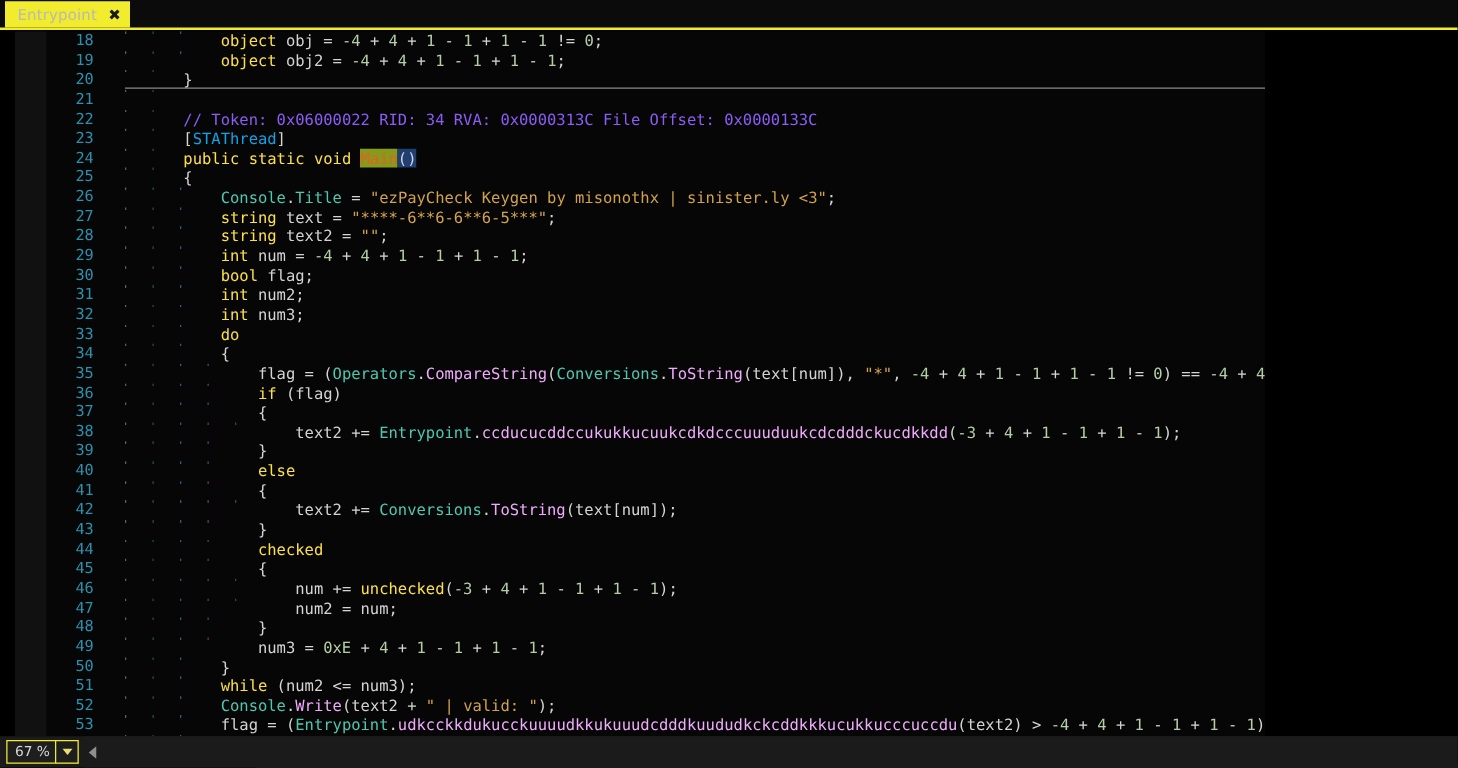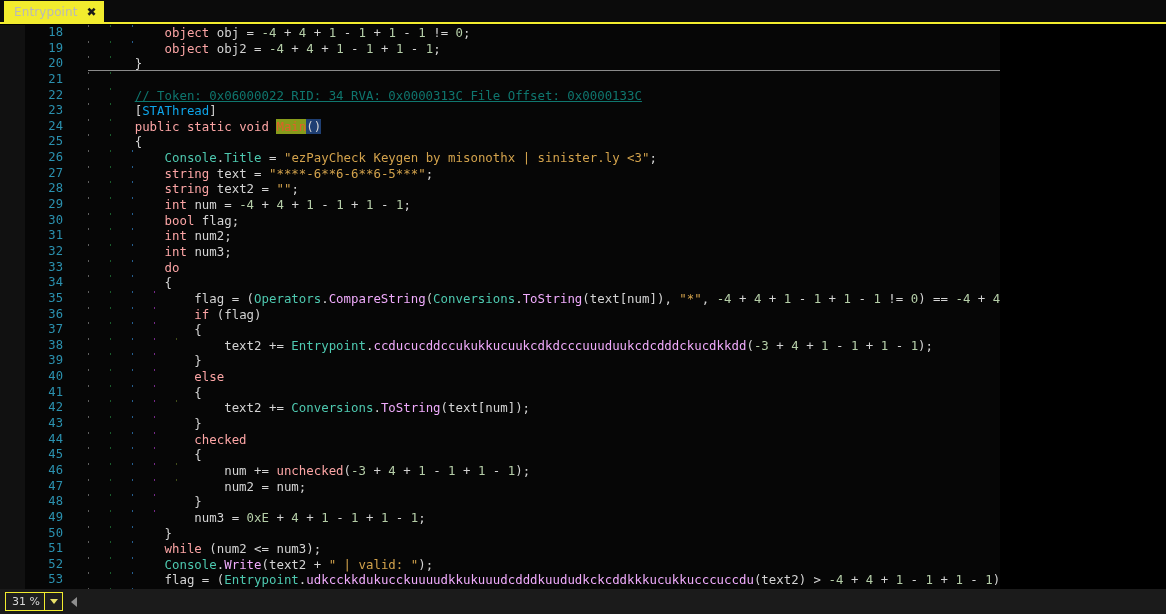--- a/index.html
+++ b/index.html
@@ -46,21 +46,21 @@
     background: #f2ec2e;
   }
   #tabbar-rest {
     position: absolute; left: 0; top: 0;
     width: 1166px; height: 22px;
     background: #0b0b0b; z-index: -1;
   }
 
   
   #editor {
-    position: absolute; left: 0; top: 25px;
+    position: absolute; left: 12px; top: 25px;
     width: 1000px; height: 564px;
     background: #060606;
     overflow: hidden;
   }
   #gutter-strip {
     position: absolute; left: 0; top: 0;
     width: 25px; height: 564px;
     background: #111111;
   }
   #code {
@@ -97,26 +97,26 @@
   .g-purple { color: #8a2fa0; }
   .g-olive  { color: #4c5a1d; }
 
   
   .sep {
     position: absolute; left: 88px; top: 14px;
     width: 1078px; height: 1px; background: #8a8a8a;
   }
 
   
-  .kw   { color: #fca5a5; text-align: center; }   
+  .kw   { color: #fde047; text-align: center; }   
   .typ  { color: #4ec9b0; }   
   .mth  { color: #f0abfc; }   
   .str  { color: #d2a24c; }   
   .num  { color: #b5cea8; }   
-  .cmt  { color: #0f766e; text-decoration: underline; }   
+  .cmt  { color: #8b5cf6; }   
   .pun  { color: #d4d4d4; }   
   .attr { color: #0ea5e9; }   
   .hl   { background: #879b1b; color: #e0602a; }  
   .selp { background: #1f3f73; color: #d4d4d4; }  
 
   
   #statusbar {
     position: absolute; left: 0; top: 589px;
     width: 1166px; height: 25px;
     background: #1b1b1b;
@@ -175,21 +175,21 @@
   <div id="tab-underline"></div>
 </div>
 
 <div id="editor">
   <div id="gutter-strip"></div>
   <div id="code"><div class="line"><span class="ln">18</span><span class="guide g-gray" style="left: 88px;"></span><span class="guide g-green" style="left: 110px;"></span><span class="guide g-blue" style="left: 132px;"></span><span class="src">            <span class="kw">object </span><span class="pun">obj</span><span class="pun"> = </span><span class="num">-4</span><span class="pun"> + </span><span class="num">4</span><span class="pun"> + </span><span class="num">1</span><span class="pun"> - </span><span class="num">1</span><span class="pun"> + </span><span class="num">1</span><span class="pun"> - </span><span class="num">1</span><span class="pun"> != </span><span class="num">0</span><span class="pun">;</span></span></div><div class="line"><span class="ln">19</span><span class="guide g-gray" style="left: 88px;"></span><span class="guide g-green" style="left: 110px;"></span><span class="guide g-blue" style="left: 132px;"></span><span class="src">            <span class="kw">object </span><span class="pun">obj2</span><span class="pun"> = </span><span class="num">-4</span><span class="pun"> + </span><span class="num">4</span><span class="pun"> + </span><span class="num">1</span><span class="pun"> - </span><span class="num">1</span><span class="pun"> + </span><span class="num">1</span><span class="pun"> - </span><span class="num">1</span><span class="pun">;</span></span></div><div class="line"><span class="ln">20</span><span class="guide g-gray" style="left: 88px;"></span><span class="guide g-green" style="left: 110px;"></span><span class="sep"></span><span class="src">        <span class="pun">}</span></span></div><div class="line"><span class="ln">21</span><span class="guide g-gray" style="left: 88px;"></span><span class="guide g-green" style="left: 110px;"></span><span class="src"></span></div><div class="line"><span class="ln">22</span><span class="guide g-gray" style="left: 88px;"></span><span class="guide g-green" style="left: 110px;"></span><span class="src">        <span class="cmt">// Token: 0x06000022 RID: 34 RVA: 0x0000313C File Offset: 0x0000133C</span></span></div><div class="line"><span class="ln">23</span><span class="guide g-gray" style="left: 88px;"></span><span class="guide g-green" style="left: 110px;"></span><span class="src">        <span class="pun">[</span><span class="attr">STAThread</span><span class="pun">]</span></span></div><div class="line"><span class="ln">24</span><span class="guide g-gray" style="left: 88px;"></span><span class="guide g-green" style="left: 110px;"></span><span class="src">        <span class="kw">public </span><span class="kw">static </span><span class="kw">void </span><span class="hl">Main</span><span class="selp">()</span></span></div><div class="line"><span class="ln">25</span><span class="guide g-gray" style="left: 88px;"></span><span class="guide g-green" style="left: 110px;"></span><span class="src">        <span class="pun">{</span></span></div><div class="line"><span class="ln">26</span><span class="guide g-gray" style="left: 88px;"></span><span class="guide g-green" style="left: 110px;"></span><span class="guide g-blue" style="left: 132px;"></span><span class="src">            <span class="typ">Console</span><span class="pun">.</span><span class="typ">Title</span><span class="pun"> = </span><span class="str">"ezPayCheck Keygen by misonothx | sinister.ly &lt;3"</span><span class="pun">;</span></span></div><div class="line"><span class="ln">27</span><span class="guide g-gray" style="left: 88px;"></span><span class="guide g-green" style="left: 110px;"></span><span class="guide g-blue" style="left: 132px;"></span><span class="src">            <span class="kw">string </span><span class="pun">text</span><span class="pun"> = </span><span class="str">"****-6**6-6**6-5***"</span><span class="pun">;</span></span></div><div class="line"><span class="ln">28</span><span class="guide g-gray" style="left: 88px;"></span><span class="guide g-green" style="left: 110px;"></span><span class="guide g-blue" style="left: 132px;"></span><span class="src">            <span class="kw">string </span><span class="pun">text2</span><span class="pun"> = </span><span class="str">""</span><span class="pun">;</span></span></div><div class="line"><span class="ln">29</span><span class="guide g-gray" style="left: 88px;"></span><span class="guide g-green" style="left: 110px;"></span><span class="guide g-blue" style="left: 132px;"></span><span class="src">            <span class="kw">int </span><span class="pun">num</span><span class="pun"> = </span><span class="num">-4</span><span class="pun"> + </span><span class="num">4</span><span class="pun"> + </span><span class="num">1</span><span class="pun"> - </span><span class="num">1</span><span class="pun"> + </span><span class="num">1</span><span class="pun"> - </span><span class="num">1</span><span class="pun">;</span></span></div><div class="line"><span class="ln">30</span><span class="guide g-gray" style="left: 88px;"></span><span class="guide g-green" style="left: 110px;"></span><span class="guide g-blue" style="left: 132px;"></span><span class="src">            <span class="kw">bool </span><span class="pun">flag;</span></span></div><div class="line"><span class="ln">31</span><span class="guide g-gray" style="left: 88px;"></span><span class="guide g-green" style="left: 110px;"></span><span class="guide g-blue" style="left: 132px;"></span><span class="src">            <span class="kw">int </span><span class="pun">num2;</span></span></div><div class="line"><span class="ln">32</span><span class="guide g-gray" style="left: 88px;"></span><span class="guide g-green" style="left: 110px;"></span><span class="guide g-blue" style="left: 132px;"></span><span class="src">            <span class="kw">int </span><span class="pun">num3;</span></span></div><div class="line"><span class="ln">33</span><span class="guide g-gray" style="left: 88px;"></span><span class="guide g-green" style="left: 110px;"></span><span class="guide g-blue" style="left: 132px;"></span><span class="src">            <span class="kw">do</span></span></div><div class="line"><span class="ln">34</span><span class="guide g-gray" style="left: 88px;"></span><span class="guide g-green" style="left: 110px;"></span><span class="guide g-blue" style="left: 132px;"></span><span class="src">            <span class="pun">{</span></span></div><div class="line"><span class="ln">35</span><span class="guide g-gray" style="left: 88px;"></span><span class="guide g-green" style="left: 110px;"></span><span class="guide g-blue" style="left: 132px;"></span><span class="guide g-purple" style="left: 154px;"></span><span class="src">                <span class="pun">flag = (</span><span class="typ">Operators</span><span class="pun">.</span><span class="mth">CompareString</span><span class="pun">(</span><span class="typ">Conversions</span><span class="pun">.</span><span class="mth">ToString</span><span class="pun">(text[num]), </span><span class="str">"*"</span><span class="pun">, </span><span class="num">-4</span><span class="pun"> + </span><span class="num">4</span><span class="pun"> + </span><span class="num">1</span><span class="pun"> - </span><span class="num">1</span><span class="pun"> + </span><span class="num">1</span><span class="pun"> - </span><span class="num">1</span><span class="pun"> != </span><span class="num">0</span><span class="pun">) == </span><span class="num">-4</span><span class="pun"> + </span><span class="num">4</span><span class="pun"> + </span><span class="num">1</span><span class="pun"> - </span><span class="num">1</span><span class="pun"> + </span><span class="num">1</span><span class="pun"> - </span><span class="num">1</span><span class="pun">);</span></span></div><div class="line"><span class="ln">36</span><span class="guide g-gray" style="left: 88px;"></span><span class="guide g-green" style="left: 110px;"></span><span class="guide g-blue" style="left: 132px;"></span><span class="guide g-purple" style="left: 154px;"></span><span class="src">                <span class="kw">if </span><span class="pun">(flag)</span></span></div><div class="line"><span class="ln">37</span><span class="guide g-gray" style="left: 88px;"></span><span class="guide g-green" style="left: 110px;"></span><span class="guide g-blue" style="left: 132px;"></span><span class="guide g-purple" style="left: 154px;"></span><span class="src">                <span class="pun">{</span></span></div><div class="line"><span class="ln">38</span><span class="guide g-gray" style="left: 88px;"></span><span class="guide g-green" style="left: 110px;"></span><span class="guide g-blue" style="left: 132px;"></span><span class="guide g-purple" style="left: 154px;"></span><span class="guide g-olive" style="left: 176px;"></span><span class="src">                    <span class="pun">text2 += </span><span class="typ">Entrypoint</span><span class="pun">.</span><span class="mth">ccducucddccukukkucuukcdkdcccuuuduukcdcdddckucdkkdd</span><span class="pun">(</span><span class="num">-3</span><span class="pun"> + </span><span class="num">4</span><span class="pun"> + </span><span class="num">1</span><span class="pun"> - </span><span class="num">1</span><span class="pun"> + </span><span class="num">1</span><span class="pun"> - </span><span class="num">1</span><span class="pun">);</span></span></div><div class="line"><span class="ln">39</span><span class="guide g-gray" style="left: 88px;"></span><span class="guide g-green" style="left: 110px;"></span><span class="guide g-blue" style="left: 132px;"></span><span class="guide g-purple" style="left: 154px;"></span><span class="src">                <span class="pun">}</span></span></div><div class="line"><span class="ln">40</span><span class="guide g-gray" style="left: 88px;"></span><span class="guide g-green" style="left: 110px;"></span><span class="guide g-blue" style="left: 132px;"></span><span class="guide g-purple" style="left: 154px;"></span><span class="src">                <span class="kw">else</span></span></div><div class="line"><span class="ln">41</span><span class="guide g-gray" style="left: 88px;"></span><span class="guide g-green" style="left: 110px;"></span><span class="guide g-blue" style="left: 132px;"></span><span class="guide g-purple" style="left: 154px;"></span><span class="src">                <span class="pun">{</span></span></div><div class="line"><span class="ln">42</span><span class="guide g-gray" style="left: 88px;"></span><span class="guide g-green" style="left: 110px;"></span><span class="guide g-blue" style="left: 132px;"></span><span class="guide g-purple" style="left: 154px;"></span><span class="guide g-olive" style="left: 176px;"></span><span class="src">                    <span class="pun">text2 += </span><span class="typ">Conversions</span><span class="pun">.</span><span class="mth">ToString</span><span class="pun">(text[num]);</span></span></div><div class="line"><span class="ln">43</span><span class="guide g-gray" style="left: 88px;"></span><span class="guide g-green" style="left: 110px;"></span><span class="guide g-blue" style="left: 132px;"></span><span class="guide g-purple" style="left: 154px;"></span><span class="src">                <span class="pun">}</span></span></div><div class="line"><span class="ln">44</span><span class="guide g-gray" style="left: 88px;"></span><span class="guide g-green" style="left: 110px;"></span><span class="guide g-blue" style="left: 132px;"></span><span class="guide g-purple" style="left: 154px;"></span><span class="src">                <span class="kw">checked</span></span></div><div class="line"><span class="ln">45</span><span class="guide g-gray" style="left: 88px;"></span><span class="guide g-green" style="left: 110px;"></span><span class="guide g-blue" style="left: 132px;"></span><span class="guide g-purple" style="left: 154px;"></span><span class="src">                <span class="pun">{</span></span></div><div class="line"><span class="ln">46</span><span class="guide g-gray" style="left: 88px;"></span><span class="guide g-green" style="left: 110px;"></span><span class="guide g-blue" style="left: 132px;"></span><span class="guide g-purple" style="left: 154px;"></span><span class="guide g-olive" style="left: 176px;"></span><span class="src">                    <span class="pun">num += </span><span class="kw">unchecked</span><span class="pun">(</span><span class="num">-3</span><span class="pun"> + </span><span class="num">4</span><span class="pun"> + </span><span class="num">1</span><span class="pun"> - </span><span class="num">1</span><span class="pun"> + </span><span class="num">1</span><span class="pun"> - </span><span class="num">1</span><span class="pun">);</span></span></div><div class="line"><span class="ln">47</span><span class="guide g-gray" style="left: 88px;"></span><span class="guide g-green" style="left: 110px;"></span><span class="guide g-blue" style="left: 132px;"></span><span class="guide g-purple" style="left: 154px;"></span><span class="guide g-olive" style="left: 176px;"></span><span class="src">                    <span class="pun">num2 = num;</span></span></div><div class="line"><span class="ln">48</span><span class="guide g-gray" style="left: 88px;"></span><span class="guide g-green" style="left: 110px;"></span><span class="guide g-blue" style="left: 132px;"></span><span class="guide g-purple" style="left: 154px;"></span><span class="src">                <span class="pun">}</span></span></div><div class="line"><span class="ln">49</span><span class="guide g-gray" style="left: 88px;"></span><span class="guide g-green" style="left: 110px;"></span><span class="guide g-blue" style="left: 132px;"></span><span class="guide g-purple" style="left: 154px;"></span><span class="src">                <span class="pun">num3 = </span><span class="num">0xE</span><span class="pun"> + </span><span class="num">4</span><span class="pun"> + </span><span class="num">1</span><span class="pun"> - </span><span class="num">1</span><span class="pun"> + </span><span class="num">1</span><span class="pun"> - </span><span class="num">1</span><span class="pun">;</span></span></div><div class="line"><span class="ln">50</span><span class="guide g-gray" style="left: 88px;"></span><span class="guide g-green" style="left: 110px;"></span><span class="guide g-blue" style="left: 132px;"></span><span class="src">            <span class="pun">}</span></span></div><div class="line"><span class="ln">51</span><span class="guide g-gray" style="left: 88px;"></span><span class="guide g-green" style="left: 110px;"></span><span class="guide g-blue" style="left: 132px;"></span><span class="src">            <span class="kw">while </span><span class="pun">(num2 &lt;= num3);</span></span></div><div class="line"><span class="ln">52</span><span class="guide g-gray" style="left: 88px;"></span><span class="guide g-green" style="left: 110px;"></span><span class="guide g-blue" style="left: 132px;"></span><span class="src">            <span class="typ">Console</span><span class="pun">.</span><span class="mth">Write</span><span class="pun">(text2 + </span><span class="str">" | valid: "</span><span class="pun">);</span></span></div><div class="line"><span class="ln">53</span><span class="guide g-gray" style="left: 88px;"></span><span class="guide g-green" style="left: 110px;"></span><span class="guide g-blue" style="left: 132px;"></span><span class="src">            <span class="pun">flag = (</span><span class="typ">Entrypoint</span><span class="pun">.</span><span class="mth">udkcckkdukucckuuuudkkukuuudcdddkuududkckcddkkkucukkucccuccdu</span><span class="pun">(text2) &gt; </span><span class="num">-4</span><span class="pun"> + </span><span class="num">4</span><span class="pun"> + </span><span class="num">1</span><span class="pun"> - </span><span class="num">1</span><span class="pun"> + </span><span class="num">1</span><span class="pun"> - </span><span class="num">1</span><span class="pun">);</span></span></div><div class="line"><span class="ln">54</span><span class="guide g-gray" style="left: 88px;"></span><span class="guide g-green" style="left: 110px;"></span><span class="guide g-blue" style="left: 132px;"></span><span class="src">            <span class="kw">if </span><span class="pun">(flag)</span></span></div></div>
 </div>
 
 <div id="statusbar">
   <div id="zoombox">
-    <span id="zoomtext">31 %</span>
+    <span id="zoomtext">67 %</span>
   </div>
   <div id="zoomarrow">
     <span class="caret"></span>
   </div>
   <div id="hscroll">
     <div id="hscroll-left">
       <span class="tri"></span>
     </div>
   </div>
 </div>

